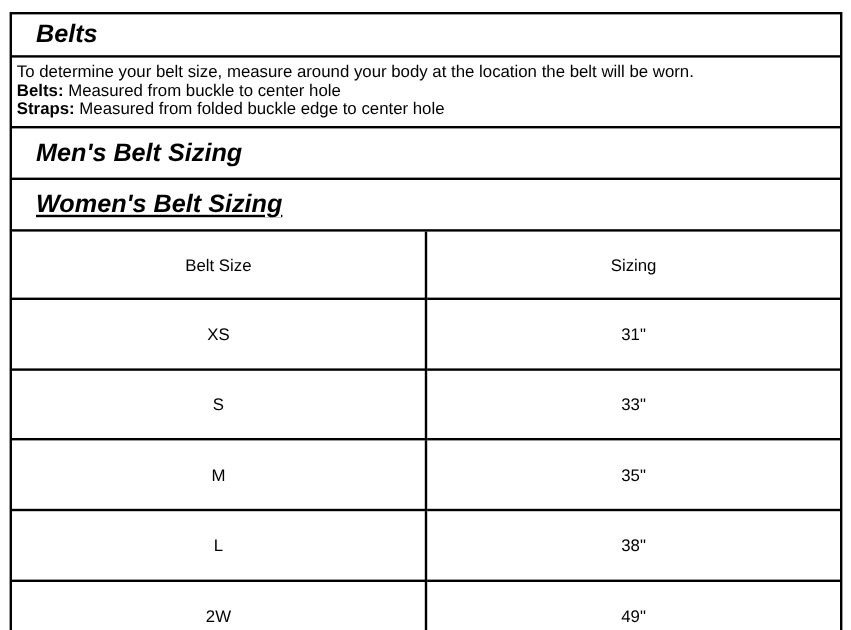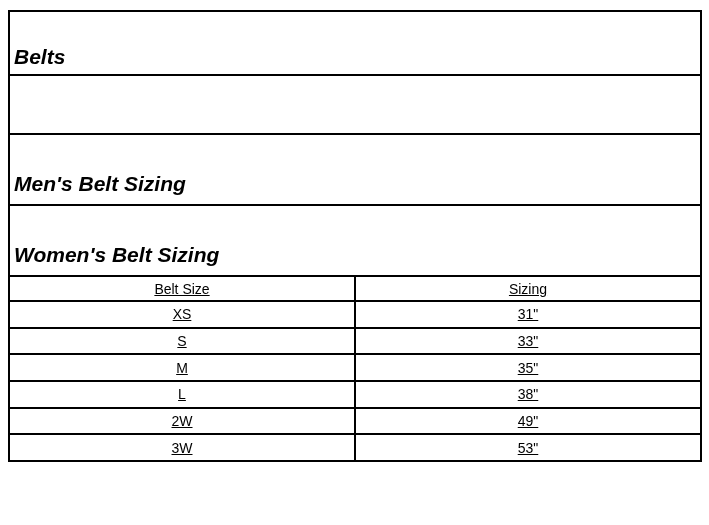--- a/index.html
+++ b/index.html
@@ -21,72 +21,73 @@
     border: 2px solid #000000;
     background: #ffffff;
   }
   .sec {
     border-bottom: 2px solid #000000;
     box-sizing: content-box;
   }
   .sec-title {
     display: flex;
     align-items: center;
-    padding-left: 4px;
+    padding-left: 20px;
     font-size: 21px;
     font-weight: bold;
     font-style: italic;
     letter-spacing: 0px;
-    margin-top: 28px;
   }
   .title-belts   { height: 34px; }
   .title-mens    { height: 41px; }
-  .title-womens  { height: 41px; }
+  .title-womens  { height: 41px; text-decoration: underline; }
   .sec-body {
     padding: 4px 6px 0 4px;
     font-size: 14px;
     line-height: 15.5px;
   }
   .body-intro { height: 53px; }
   .body-mens  { height: 42px; }
   .sec-body p { margin: 0; }
   .sec-body b { font-weight: bold; }
   table.size-table {
     width: 100%;
     border-collapse: collapse;
     table-layout: fixed;
     font-size: 14px;
     text-align: center;
   }
   table.size-table th,
   table.size-table td {
     border: 2px solid #000000;
     font-weight: normal;
-    padding: 0;
-    text-decoration: underline;
+    padding: 16px;
   }
   table.size-table th { height: 23px; }
   table.size-table td { height: 24.7px; }
   table.size-table th:first-child,
   table.size-table td:first-child { border-left: none; }
   table.size-table th:last-child,
   table.size-table td:last-child { border-right: none; }
   table.size-table thead th { border-top: none; }
   table.size-table tbody tr:last-child td { border-bottom: none; }
 </style>
 </head>
 <body>
 
 <div class="doc">
 
   <div class="sec sec-title title-belts">
     <span>Belts</span>
   </div>
 
   <div class="sec sec-body body-intro">
+    <p><span>To determine your belt size, measure around your body at the location the belt will be worn.</span></p>
+    <p><b>Belts:</b> <span>Measured from buckle to center hole</span></p>
+    <p><b>Straps:</b> <span>Measured from folded buckle edge to center hole</span></p>
   </div>
 
   <div class="sec sec-title title-mens">
     <span>Men's Belt Sizing</span>
   </div>
 
 
   <div class="sec sec-title title-womens">
     <span>Women's Belt Sizing</span>
   </div>

